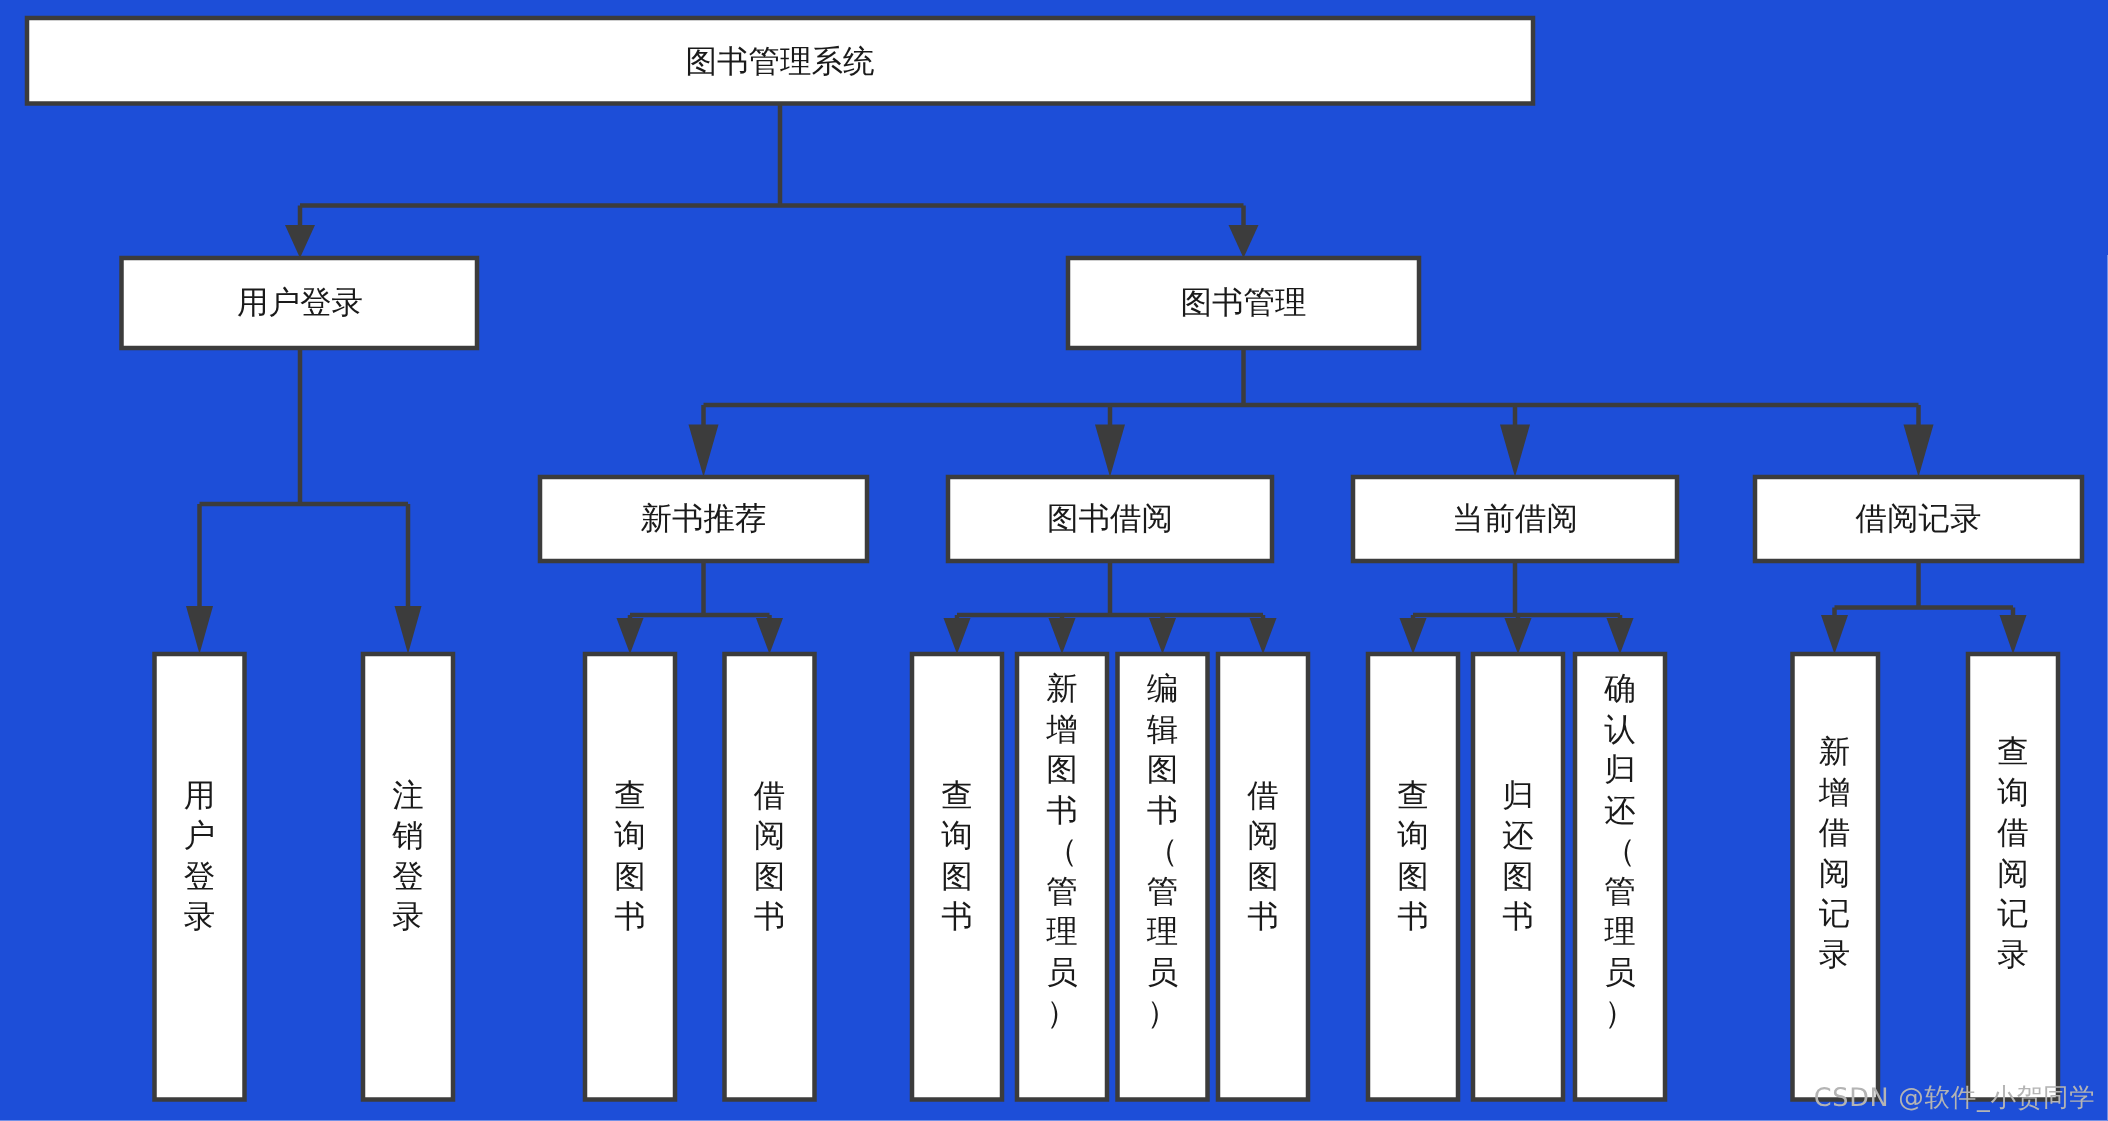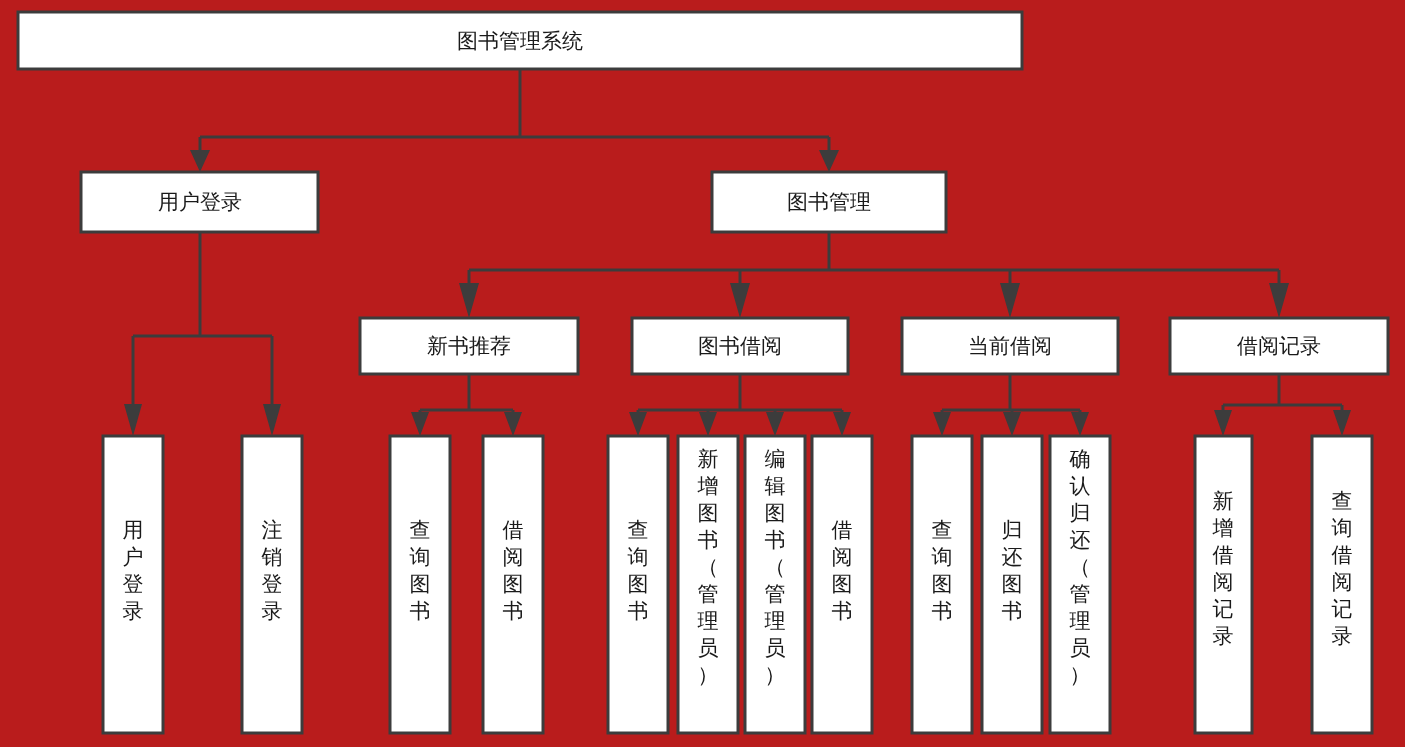--- a/index.html
+++ b/index.html
@@ -10,21 +10,21 @@
   body {
     width: 1405px;
     height: 747px;
     font-family: "DejaVu Sans", "Liberation Sans", sans-serif;
     overflow: hidden;
   }
   #diagram-root {
     position: relative;
     width: 1405px;
     height: 747px;
-    background: #b91c1c;
+    background: #1d4ed8;
   }
   svg.flow {
     position: absolute;
     left: 0;
     top: 0;
     width: 1405px;
     height: 747px;
     display: block;
   }
   .node-box {
@@ -229,13 +229,14 @@
       <rect class="node-box" x="1195" y="436" width="57" height="297"></rect>
       <text class="node-label-v" x="1223" y="508"><tspan x="1223" dy="0">新</tspan><tspan x="1223" dy="27">增</tspan><tspan x="1223" dy="27">借</tspan><tspan x="1223" dy="27">阅</tspan><tspan x="1223" dy="27">记</tspan><tspan x="1223" dy="27">录</tspan></text>
     </g>
     <g>
       <rect class="node-box" x="1312" y="436" width="60" height="297"></rect>
       <text class="node-label-v" x="1342" y="508"><tspan x="1342" dy="0">查</tspan><tspan x="1342" dy="27">询</tspan><tspan x="1342" dy="27">借</tspan><tspan x="1342" dy="27">阅</tspan><tspan x="1342" dy="27">记</tspan><tspan x="1342" dy="27">录</tspan></text>
     </g>
 
   </svg>
 
+  <div class="watermark">CSDN @软件_小贺同学</div>
 </div>
 
 </body></html>

